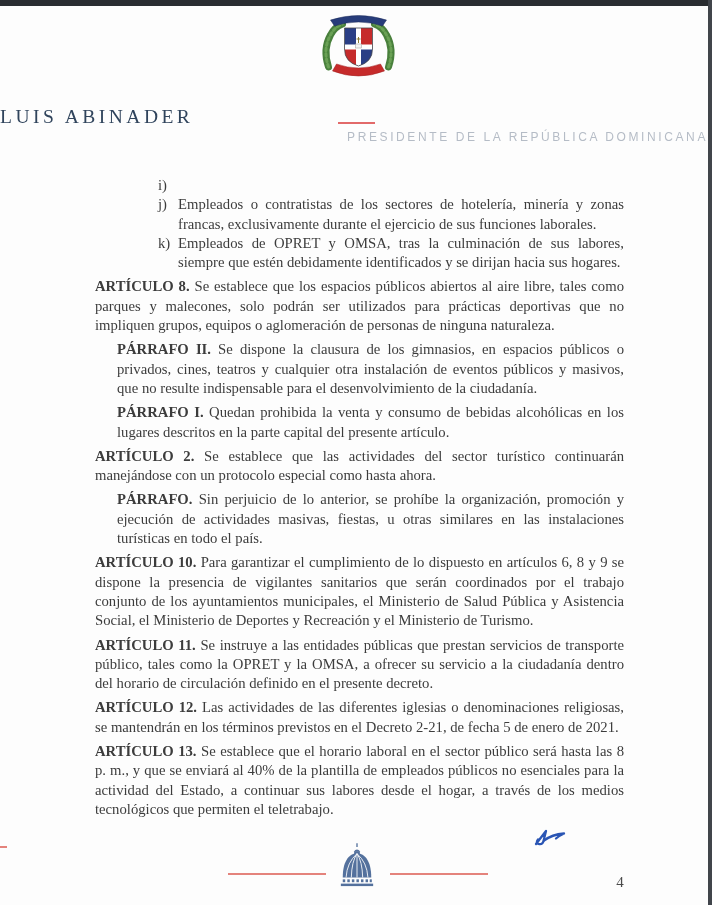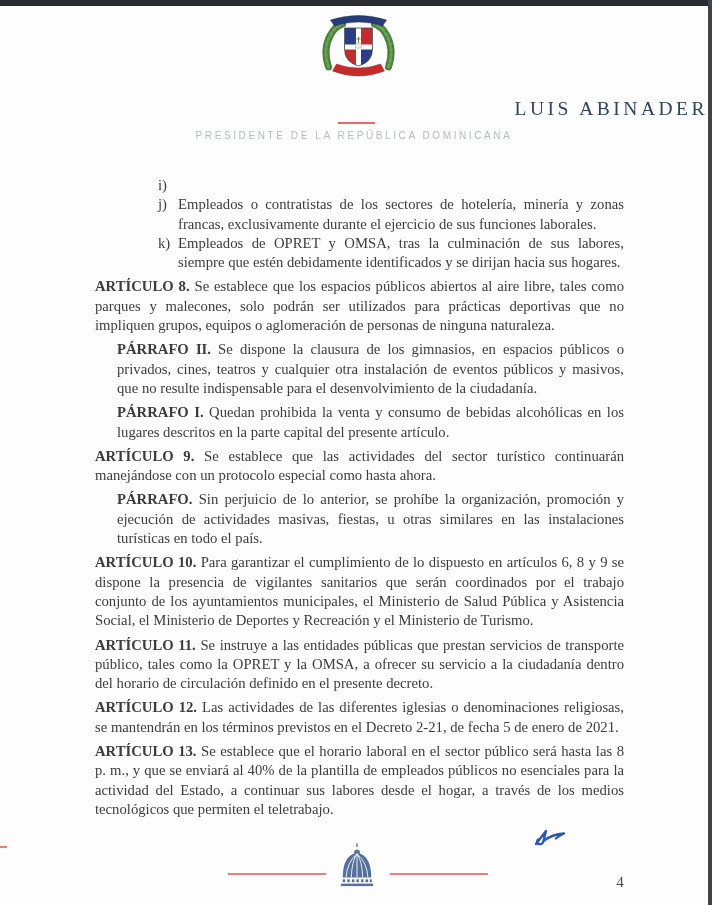--- a/index.html
+++ b/index.html
@@ -7,25 +7,25 @@
          font-family:"Liberation Serif", serif; }
   .page { position:relative; width:712px; height:905px; background:#fdfdfd; }
 
   
   .topbar   { position:absolute; left:0; top:0; width:712px; height:6px; background:#2a2d31; }
   .rightedge{ position:absolute; left:708px; top:0; width:4px; height:905px; background:#41454b; }
   .edge-dash{ position:absolute; left:0; top:846px; width:7px; height:2px; background:#e4837c; }
 
   
   .coa { position:absolute; left:316px; top:9px; width:85px; height:74px; }
-  .hname { position:absolute; left:0; top:98px; width:708px; text-align:right;
+  .hname { position:absolute; left:0; top:106px; width:708px; text-align:left;
            font-size:19.5px; letter-spacing:3.5px; color:#30445c; font-weight:400; }
   .hdivider { position:absolute; left:338px; top:122px; width:37px; height:2px; background:#e26a6a; }
-  .hsub { position:absolute; left:0; top:130px; width:708px; text-align:center;
-          font-family:"Liberation Sans", sans-serif; font-size:10px; letter-spacing:2.6px; color:#b5bcc6; }
+  .hsub { position:absolute; left:0; top:130px; width:708px; text-align:right;
+          font-family:"Liberation Sans", sans-serif; font-size:12px; letter-spacing:2.6px; color:#b5bcc6; }
 
   
   .bodycol { position:absolute; left:95px; top:176px; width:529px;
              font-size:14.7px; line-height:19.3px; color:#3c3c3c; }
   .li { display:flex; }
   .li .m { flex:0 0 20px; margin-left:63px; }
   .li .t { flex:1; text-align:justify; }
   .para { margin:5px 0 0 0; text-align:justify; }
   .para.indent { margin-left:22px; }
   .para b { font-weight:bold; }
@@ -102,21 +102,21 @@
     </p>
     <p class="para indent">
       <b>PÁRRAFO II.</b>
       <span>Se dispone la clausura de los gimnasios, en espacios públicos o privados, cines, teatros y cualquier otra instalación de eventos públicos y masivos, que no resulte indispensable para el desenvolvimiento de la ciudadanía.</span>
     </p>
     <p class="para indent">
       <b>PÁRRAFO I.</b>
       <span>Quedan prohibida la venta y consumo de bebidas alcohólicas en los lugares descritos en la parte capital del presente artículo.</span>
     </p>
     <p class="para">
-      <b>ARTÍCULO 9.</b>
+      <b>ARTÍCULO 2.</b>
       <span>Se establece que las actividades del sector turístico continuarán manejándose con un protocolo especial como hasta ahora.</span>
     </p>
     <p class="para indent">
       <b>PÁRRAFO.</b>
       <span>Sin perjuicio de lo anterior, se prohíbe la organización, promoción y ejecución de actividades masivas, fiestas, u otras similares en las instalaciones turísticas en todo el país.</span>
     </p>
     <p class="para">
       <b>ARTÍCULO 10.</b>
       <span>Para garantizar el cumplimiento de lo dispuesto en artículos 6, 8 y 9 se dispone la presencia de vigilantes sanitarios que serán coordinados por el trabajo conjunto de los ayuntamientos municipales, el Ministerio de Salud Pública y Asistencia Social, el Ministerio de Deportes y Recreación y el Ministerio de Turismo.</span>
     </p>

